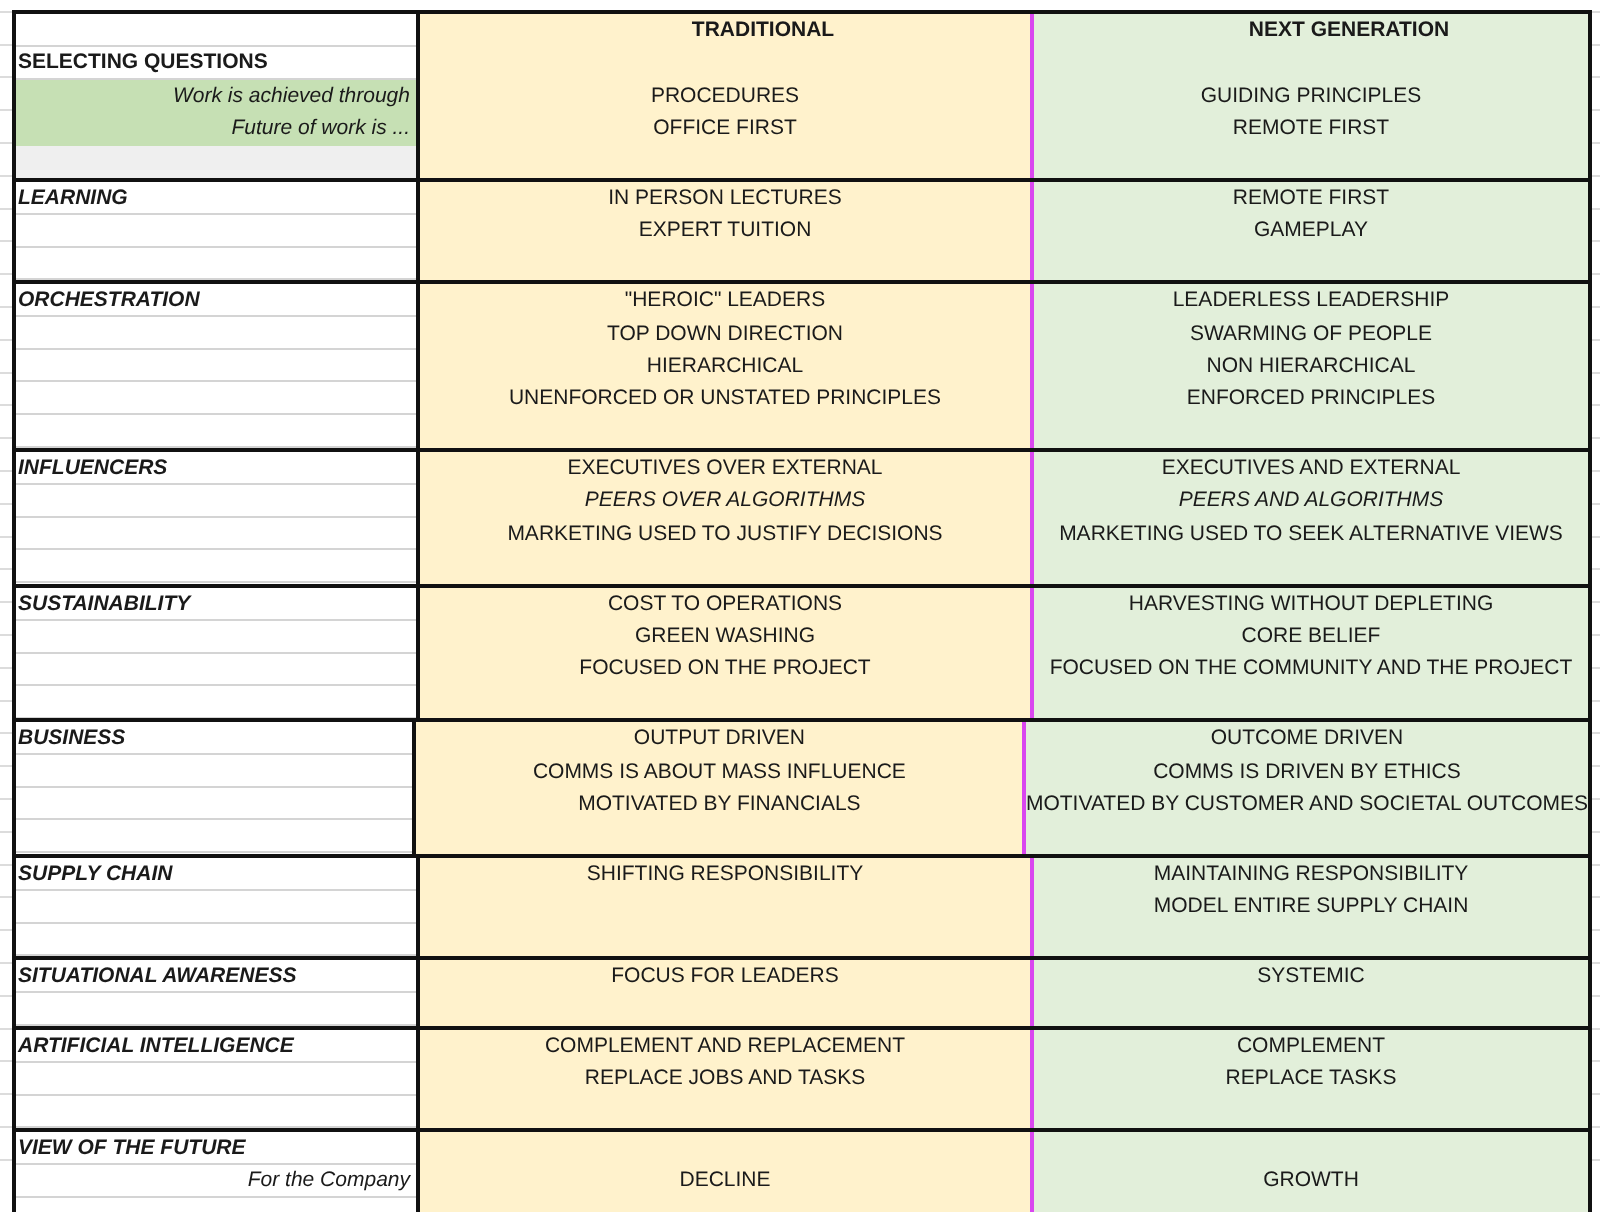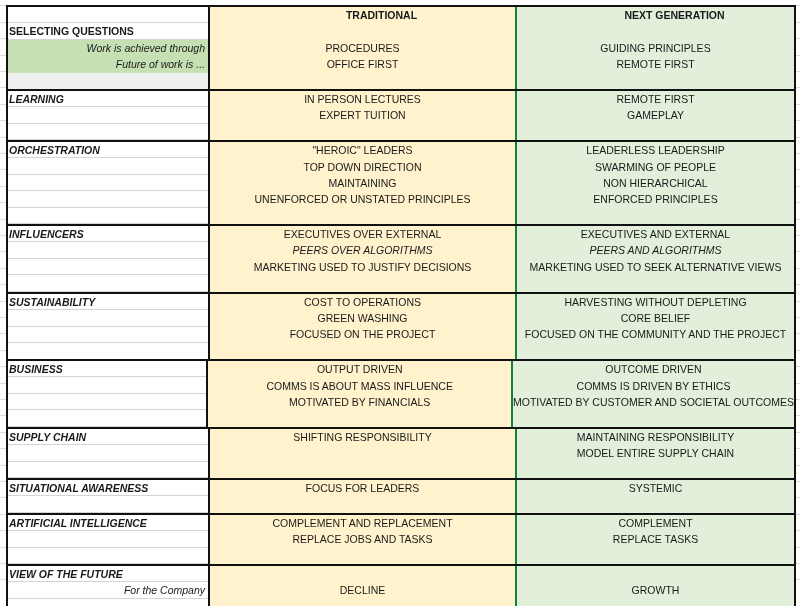--- a/index.html
+++ b/index.html
@@ -7,21 +7,21 @@
          font-family:"Liberation Sans", sans-serif; font-size:10.5px; color:#1a1a1a; }
   .bg-grid { position:absolute; left:0; top:0; width:800px; height:606px;
     background-image: repeating-linear-gradient(to bottom, transparent 0, transparent 15.4px, #dcdcdc 15.4px, #dcdcdc 16.4px);
     background-position: 0 -10px; }
   .sheet { position:absolute; left:6px; top:5px; width:790px; }
   .section { position:relative; display:flex; border:2px solid #111; border-bottom:none; }
   .section.last { border-bottom:2px solid #111; }
   .col-label { width:200px; position:relative; background:#fff;
     background-image: repeating-linear-gradient(to bottom, transparent 0, transparent 15.4px, #d4d4d4 15.4px, #d4d4d4 16.4px); }
   .col-trad { width:305px; background:#fff2cc; border-left:2px solid #111; text-align:center; }
-  .col-next { flex:1; background:#e2efda; border-left:2px solid #15803d; text-align:center; }
+  .col-next { flex:1; background:#e2efda; border-left:2px solid #d946ef; text-align:center; }
   .line { height:16.4px; line-height:16.4px; white-space:nowrap; overflow:hidden; }
   .section-title { font-weight:bold; font-style:italic; padding-left:1px; }
   .section-title.upright { font-style:normal; }
   .sub { text-align:right; font-style:italic; padding-right:3px; }
   .sub.green { background:#c6e0b4; }
   .sub.grey { background:#efefef; }
   .hdr { font-weight:bold;margin-left:38px; }
   .it { font-style:italic; }
 </style>
 </head>
@@ -77,21 +77,21 @@
     <div class="col-label">
       <div class="line section-title">ORCHESTRATION</div>
       <div class="line"></div>
         <div class="line"></div>
         <div class="line"></div>
         <div class="line"></div>
     </div>
     <div class="col-trad">
       <div class="line">"HEROIC" LEADERS</div>
       <div class="line">TOP DOWN DIRECTION</div>
-      <div class="line">MAINTAINING</div>
+      <div class="line">HIERARCHICAL</div>
       <div class="line">UNENFORCED OR UNSTATED PRINCIPLES</div>
       <div class="line"></div>
     </div>
     <div class="col-next">
       <div class="line">LEADERLESS LEADERSHIP</div>
       <div class="line">SWARMING OF PEOPLE</div>
       <div class="line">NON HIERARCHICAL</div>
       <div class="line">ENFORCED PRINCIPLES</div>
       <div class="line"></div>
     </div>

